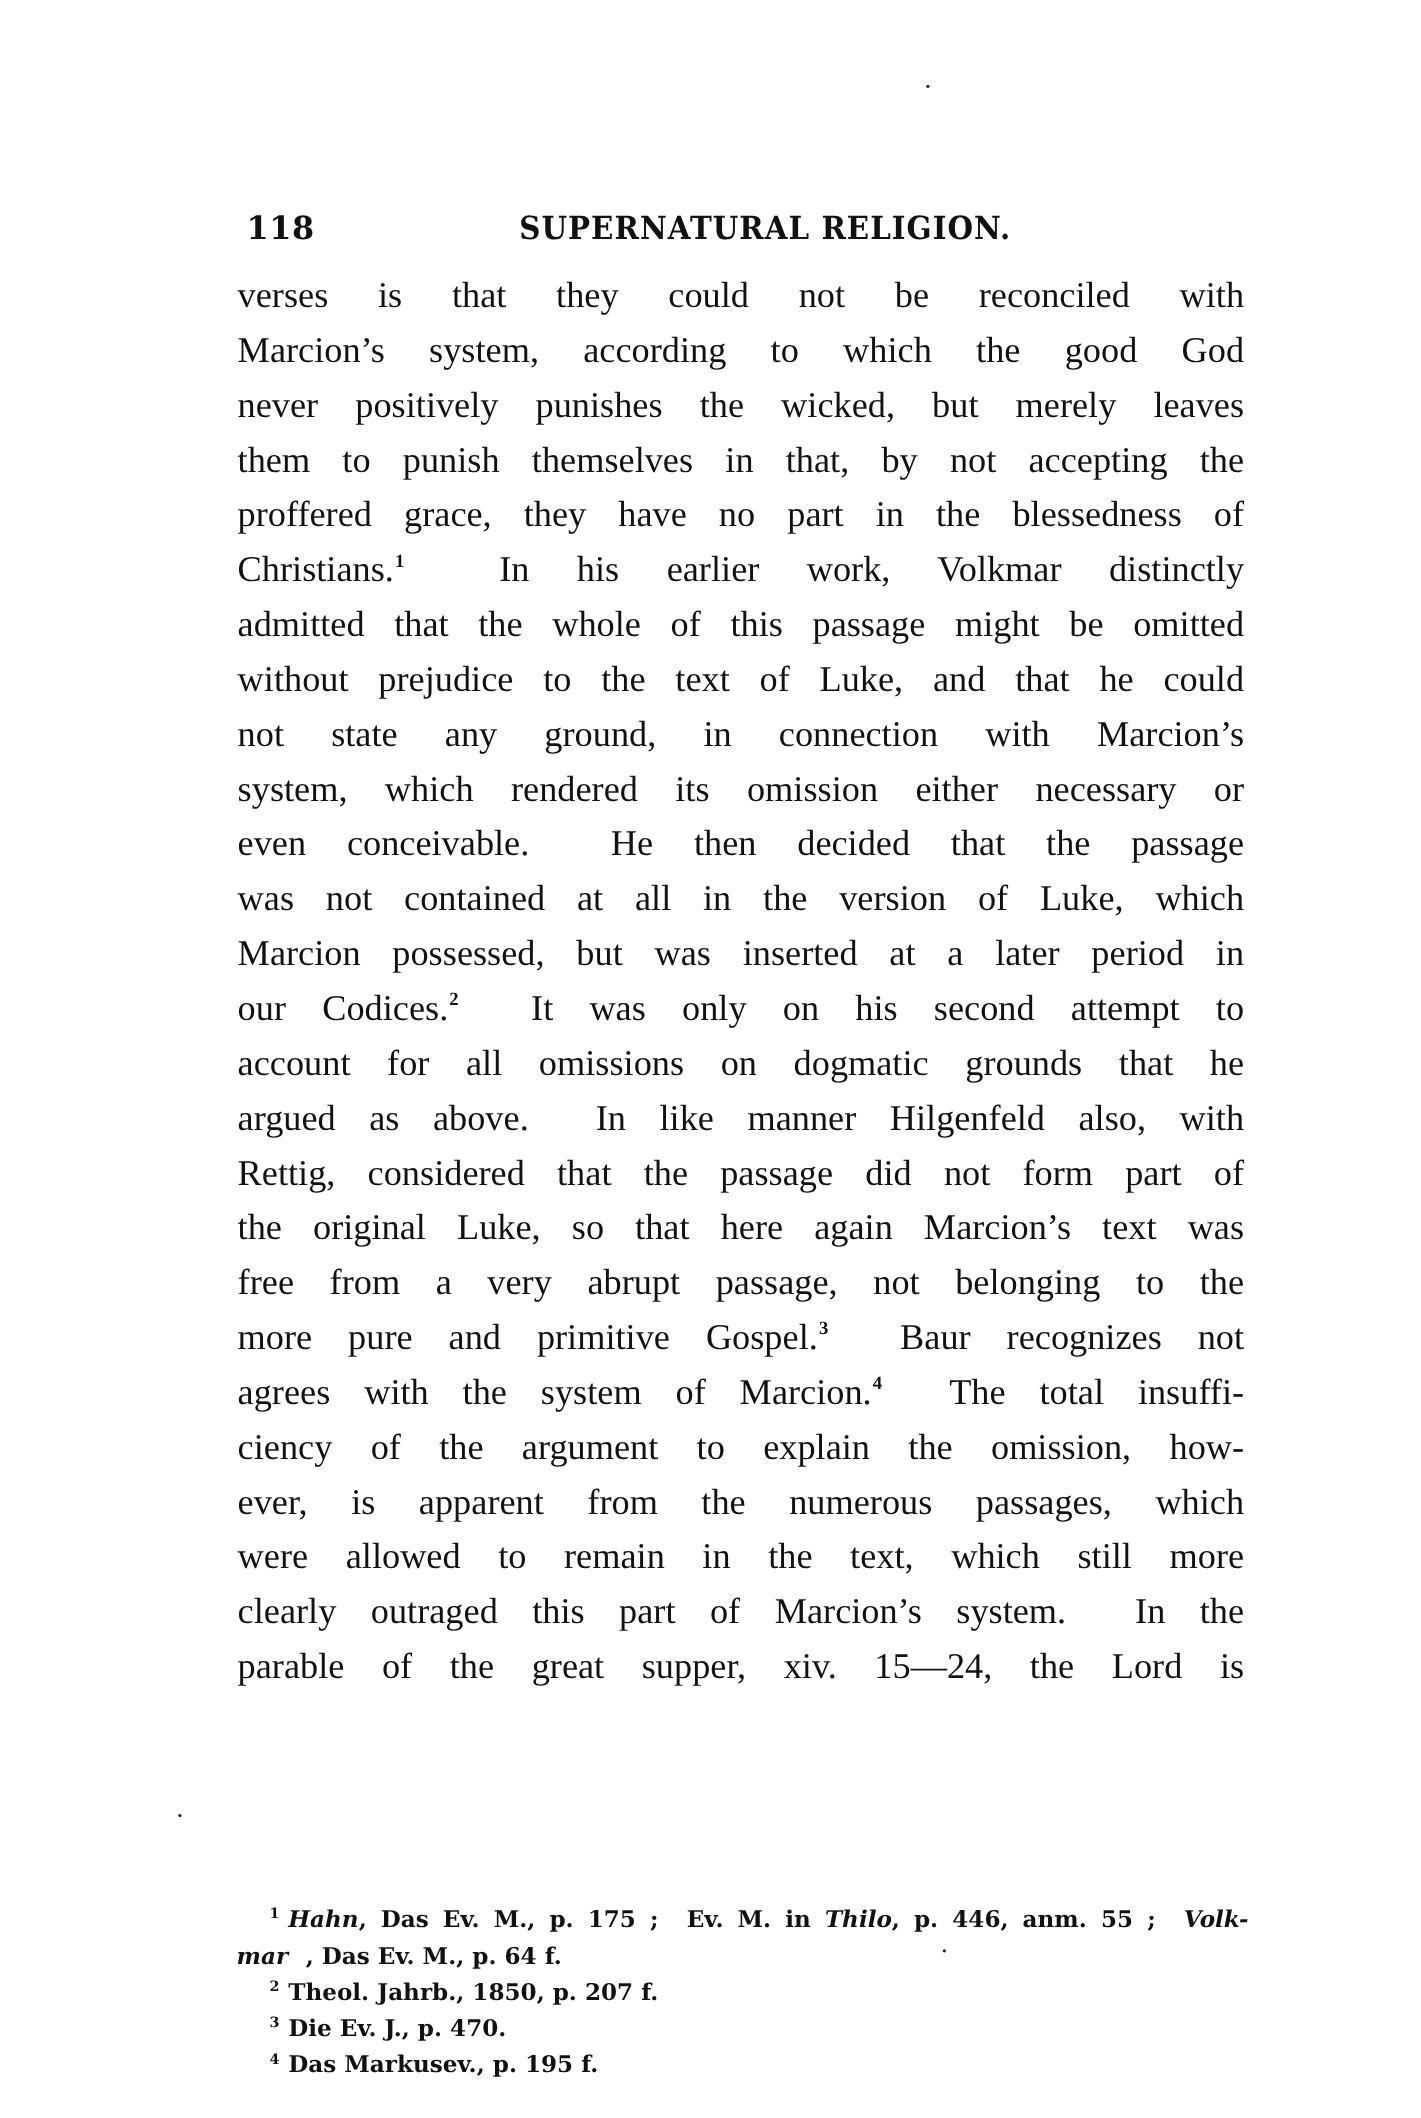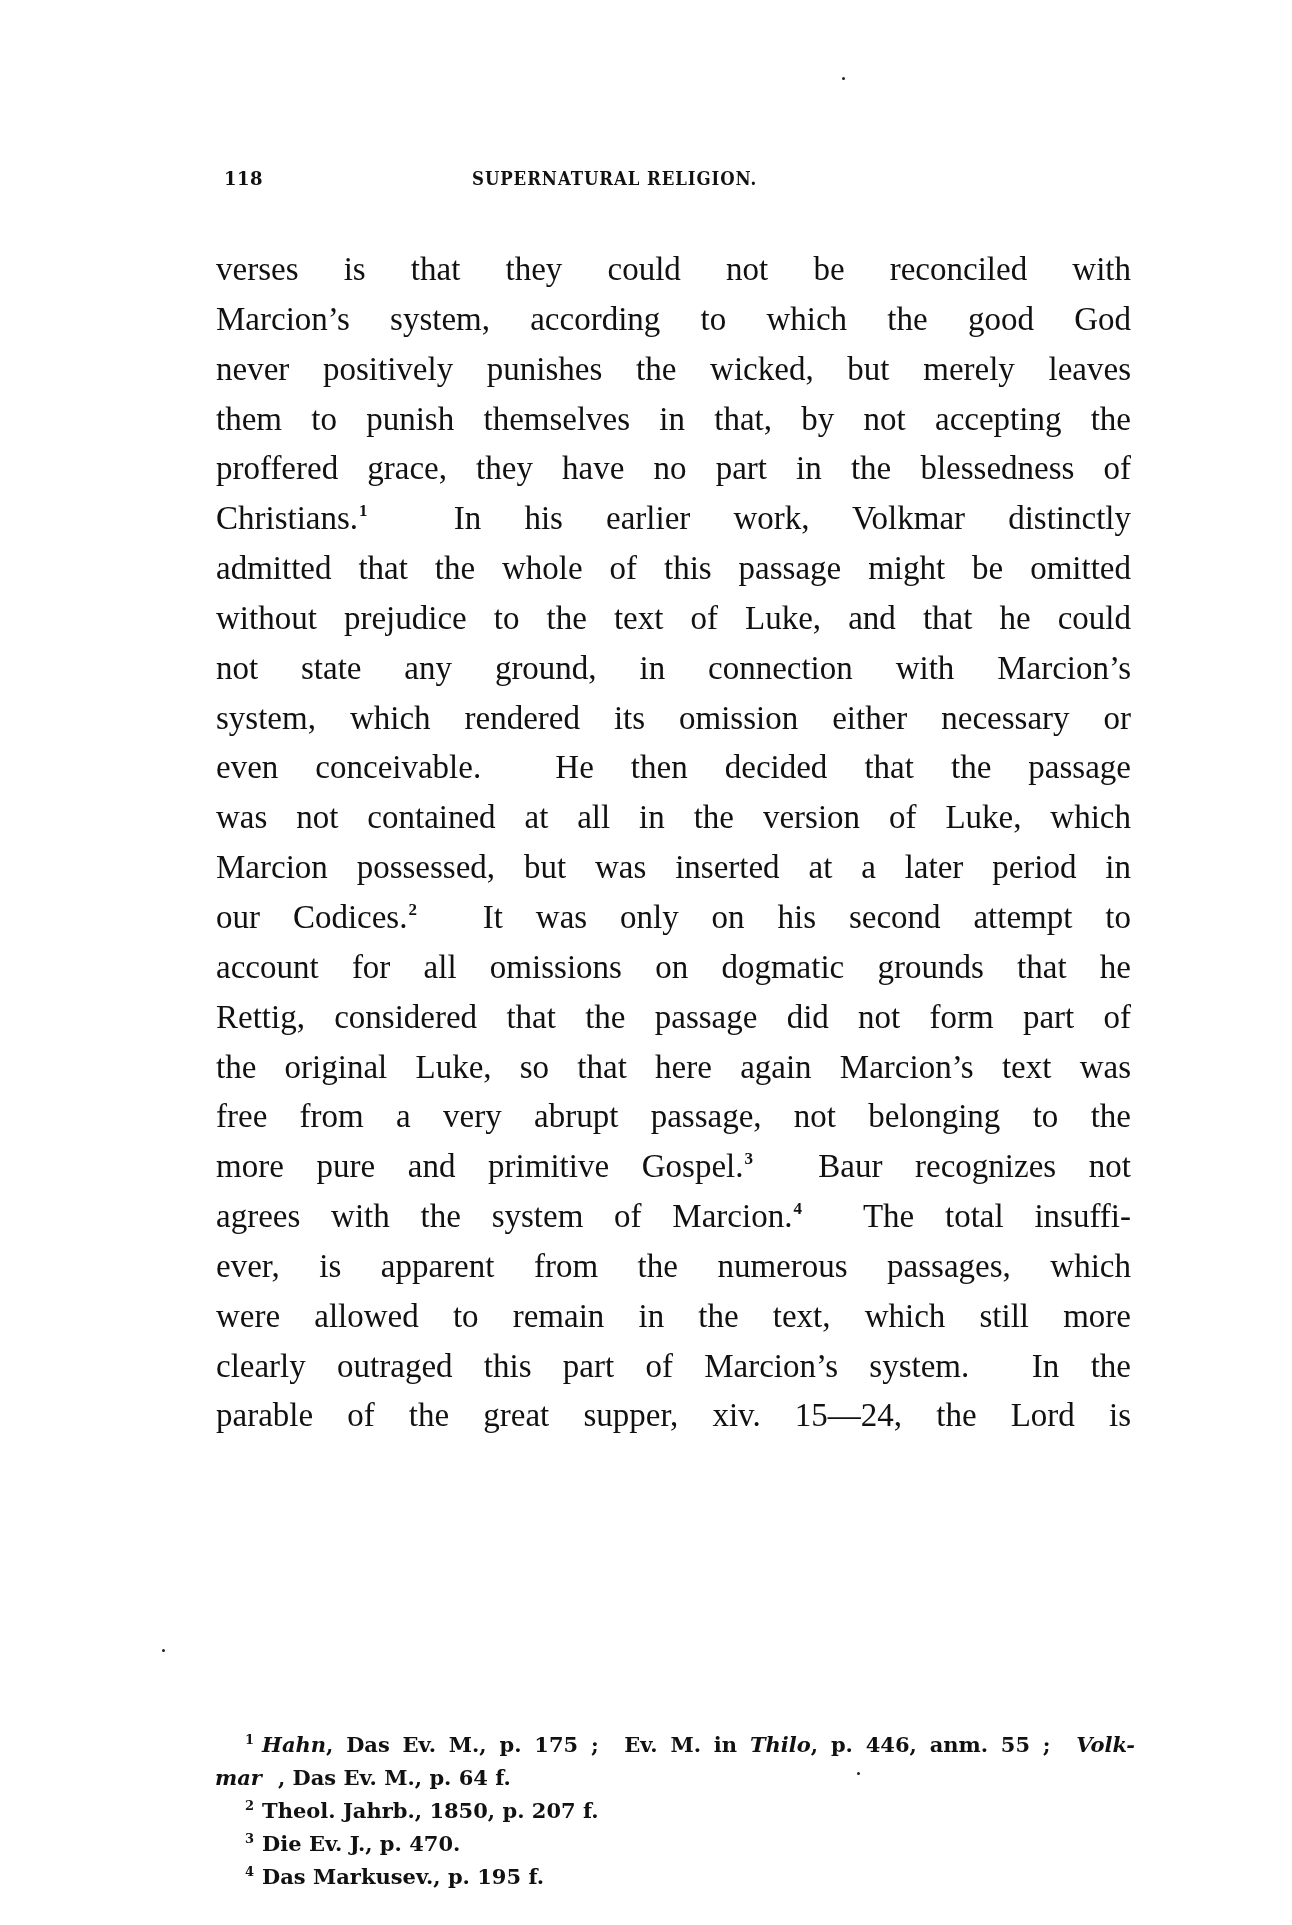--- a/index.html
+++ b/index.html
@@ -24,26 +24,26 @@
   .speck {
     position: absolute;
     width: 3px;
     height: 3px;
     border-radius: 50%;
     background: #222;
   }
   .running-head {
     position: absolute;
     left: 224px;
-    top: 164px;
+    top: 192px;
     width: 920px;
     height: 30px;
     font-family: "DejaVu Serif", "Liberation Serif", serif;
     font-weight: bold;
-    font-size: 18px;
+    font-size: 29px;
     line-height: 30px;
     letter-spacing: 0.5px;
   }
   .running-head .folio {
     position: absolute;
     left: 0;
     top: 0;
   }
   .running-head .title {
     position: absolute;
@@ -135,25 +135,27 @@
       <span class="line"><span class="frag">Christians.</span><sup class="fn-ref">1</sup><span class="frag">  In his earlier work, Volkmar distinctly</span></span>
       <span class="line"><span class="frag">admitted that the whole of this passage might be omitted</span></span>
       <span class="line"><span class="frag">without prejudice to the text of Luke, and that he could</span></span>
       <span class="line"><span class="frag">not state any ground, in connection with Marcion’s</span></span>
       <span class="line"><span class="frag">system, which rendered its omission either necessary or</span></span>
       <span class="line"><span class="frag">even conceivable.  He then decided that the passage</span></span>
       <span class="line"><span class="frag">was not contained at all in the version of Luke, which</span></span>
       <span class="line"><span class="frag">Marcion possessed, but was inserted at a later period in</span></span>
       <span class="line"><span class="frag">our Codices.</span><sup class="fn-ref">2</sup><span class="frag">  It was only on his second attempt to</span></span>
       <span class="line"><span class="frag">account for all omissions on dogmatic grounds that he</span></span>
+      <span class="line"><span class="frag">argued as above.  In like manner Hilgenfeld also, with</span></span>
       <span class="line"><span class="frag">Rettig, considered that the passage did not form part of</span></span>
       <span class="line"><span class="frag">the original Luke, so that here again Marcion’s text was</span></span>
       <span class="line"><span class="frag">free from a very abrupt passage, not belonging to the</span></span>
       <span class="line"><span class="frag">more pure and primitive Gospel.</span><sup class="fn-ref">3</sup><span class="frag">  Baur recognizes not</span></span>
       <span class="line"><span class="frag">agrees with the system of Marcion.</span><sup class="fn-ref">4</sup><span class="frag">  The total insuffi-</span></span>
+      <span class="line"><span class="frag">ciency of the argument to explain the omission, how-</span></span>
       <span class="line"><span class="frag">ever, is apparent from the numerous passages, which</span></span>
       <span class="line"><span class="frag">were allowed to remain in the text, which still more</span></span>
       <span class="line"><span class="frag">clearly outraged this part of Marcion’s system.  In the</span></span>
       <span class="line"><span class="frag">parable of the great supper, xiv. 15—24, the Lord is</span></span>
     </div>
 
   <div class="footnotes">
     <div class="fn-line first">
       <span class="fn-num">1</span><span id="fn1-segs"><span class="it" style="white-space: pre;">Hahn</span><span style="white-space: pre;">, Das Ev. M., p. 175 ;  Ev. M. in </span><span class="it" style="white-space: pre; margin-top: 43px;">Thilo</span><span style="white-space: pre;">, p. 446, anm. 55 ;  </span><span class="it" style="white-space: pre;">Volk-</span></span>
     </div>

